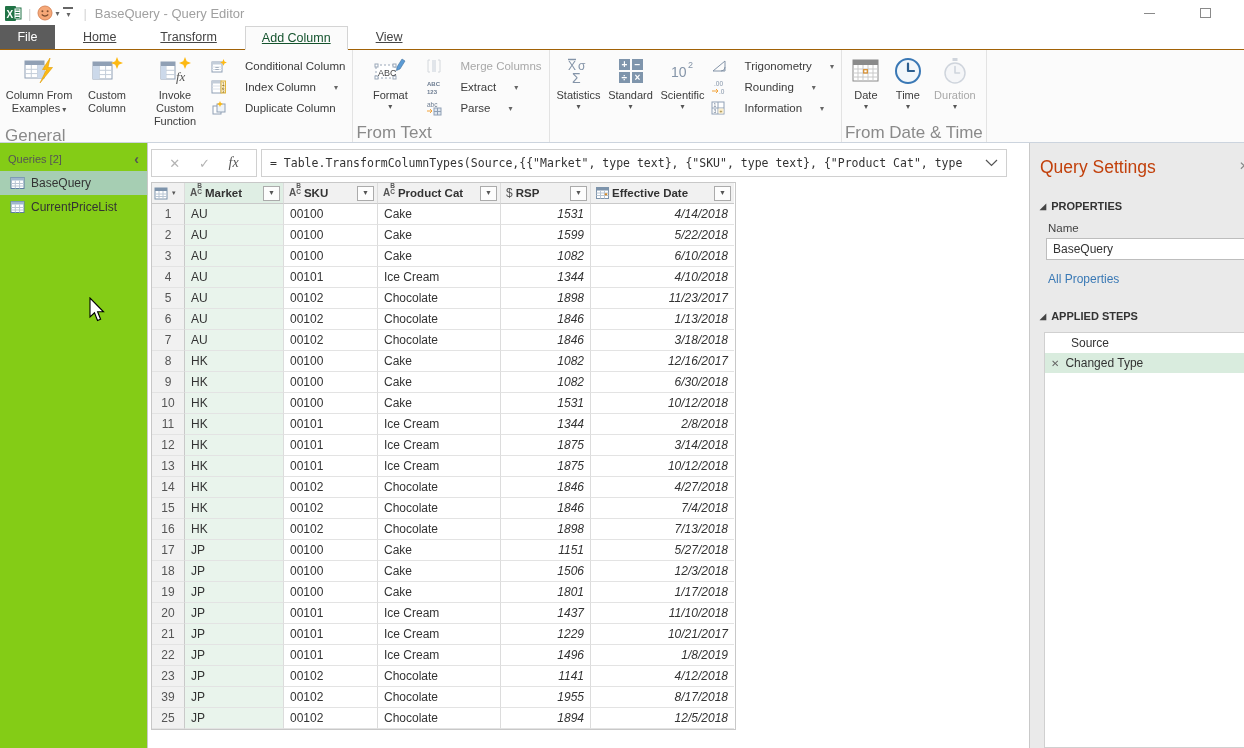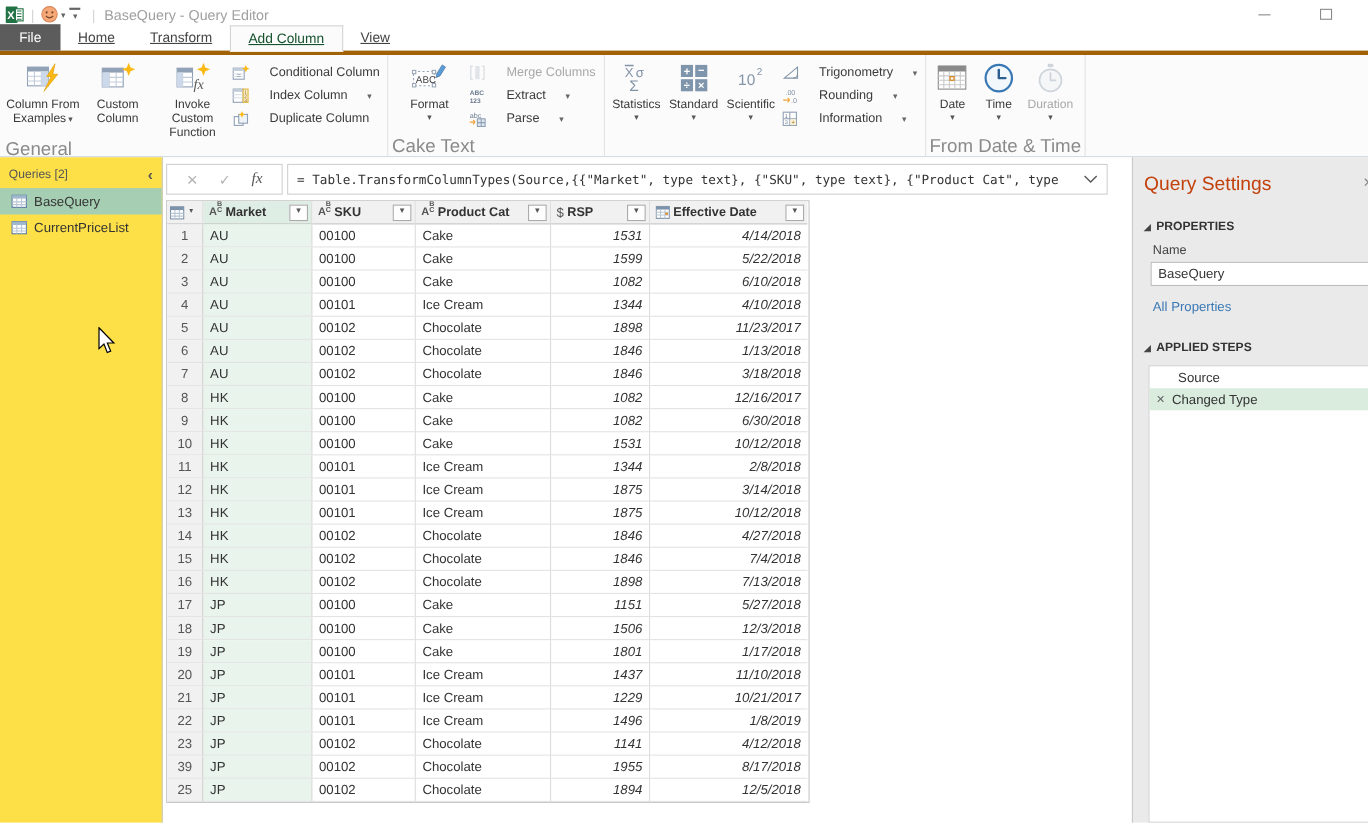--- a/index.html
+++ b/index.html
@@ -15,21 +15,21 @@
   .tb-spacer { flex:1; }
   .tb-btn { width:34px; height:22px; display:flex; align-items:center; justify-content:center; margin-right:22px; }
   .glyph-min { width:11px; height:1px; background:#8a8a8a; }
   .glyph-max { width:11px; height:10px; border:1px solid #8a8a8a; }
   .smiley-wrap { display:flex; align-items:center; gap:2px; }
   .dd-small { font-size:8px; color:#666; }
   .qat-icon { display:flex; flex-direction:column; align-items:center; margin:0 4px; }
   .qat-icon .bar { width:10px; height:2px; background:#666; margin-bottom:1px; }
 
   
-  .tabstrip { height:24px; display:flex; align-items:flex-end; background:#fff; border-bottom:4px solid #a16207; flex:0 0 auto; }
+  .tabstrip { height:24px; display:flex; align-items:flex-end; background:#fff; border-bottom:1px solid #a16207; flex:0 0 auto;gap:12px; }
   .tab-file { width:55px; height:24px; background:#5c5c5c; color:#fff; display:flex; align-items:center; justify-content:center; font-size:12.5px; }
   .tab { padding:0 16px; height:24px; display:flex; align-items:center; color:#444; font-size:12.5px;text-decoration:underline; }
   .tab.active { background:#fbfbfb; border:1px solid #d4d4d4; border-bottom:1px solid #fbfbfb; margin-bottom:-1px; color:#14532d; }
 
   
   .ribbon { height:93px; background:#fbfbfb; border-bottom:1px solid #ccd4de; display:flex; align-items:stretch; padding-left:2px; flex:0 0 auto; }
   .rgroup { display:flex; flex-direction:column; border-right:1px solid #e3e3e3; padding:0 3px; }
   .rgroup-content { flex:1; display:flex; align-items:flex-start; padding-top:3px; }
   .rgroup-label { text-align:left; color:#8a8a8a; font-size:17px; height:17px; line-height:15px; }
   .rbig { width:68px; display:flex; flex-direction:column; align-items:center; text-align:center; padding-top:2px; }
@@ -41,21 +41,21 @@
   .rsmall { display:flex; align-items:center; gap:18px; height:18px; font-size:11.5px; color:#3b3b3b; white-space:nowrap; }
   .disabled, .disabled .rlabel, .disabled.rsmall { color:#a8a8a8 !important; }
   .disabled svg { opacity:.45; }
   .i32 { width:32px; height:32px; }
   .i16 { width:16px; height:16px; flex:0 0 16px; }
 
   
   .content { flex:1; display:flex; min-height:0; }
 
   
-  .queries-pane { width:148px; background:#fde047; border-right:1px solid #c9c9c9; position:relative; }
+  .queries-pane { width:148px; background:#84cc16; border-right:1px solid #c9c9c9; position:relative; }
   .qp-header { display:flex; align-items:center; padding:10px 8px 6px 8px; color:#555; font-size:11px; }
   .qp-collapse { margin-left:auto; font-size:14px; font-weight:bold; color:#555; line-height:10px; }
   .qitem { display:flex; align-items:center; gap:6px; height:24px; padding-left:10px; font-size:12px; color:#333; }
   .qitem.selected { background:#a6ceb3; }
 
   
   .main { flex:1; background:#fff; min-width:0; display:flex; flex-direction:column; }
   .formula-bar { display:flex; margin:6px 22px 0 3px; height:28px; flex:0 0 auto; }
   .fb-icons { width:106px; background:#fff; border:1px solid #d0d0d0; display:flex; align-items:center; justify-content:space-around; padding:0 8px; margin-right:4px; }
   .fb-x, .fb-check { color:#b3b3b3; font-size:13px; }
@@ -257,21 +257,21 @@
                 <text x="1" y="7" font-size="6.5" fill="#6b7b90">abc</text>
                 <path d="M1 11 h5 m0 0 l-2 -2 m2 2 l-2 2" stroke="#f2a33a" fill="none"></path>
                 <rect x="8" y="8" width="7" height="7" fill="#dfe7f0" stroke="#90a0b5"></rect>
                 <path d="M8 11.5h7 M11.5 8v7" stroke="#90a0b5"></path>
               </svg>
             <span>Parse</span>
             <span class="dd-small">▾</span>
           </div>
         </div>
       </div>
-      <div class="rgroup-label">Cake Text</div>
+      <div class="rgroup-label">From Text</div>
     </div>
 
     <div class="rgroup">
       <div class="rgroup-content">
         <div class="rbig" style="width:52px">
           <svg class="i32" viewBox="0 0 32 32">
               <line x1="5" y1="4.5" x2="13" y2="4.5" stroke="#8494a8" stroke-width="1.5"></line>
               <text x="5" y="15" font-size="12" fill="#8494a8">X</text>
               <text x="15" y="15" font-size="12" fill="#8494a8">σ</text>
               <text x="9" y="28" font-size="14" fill="#8494a8">Σ</text>

